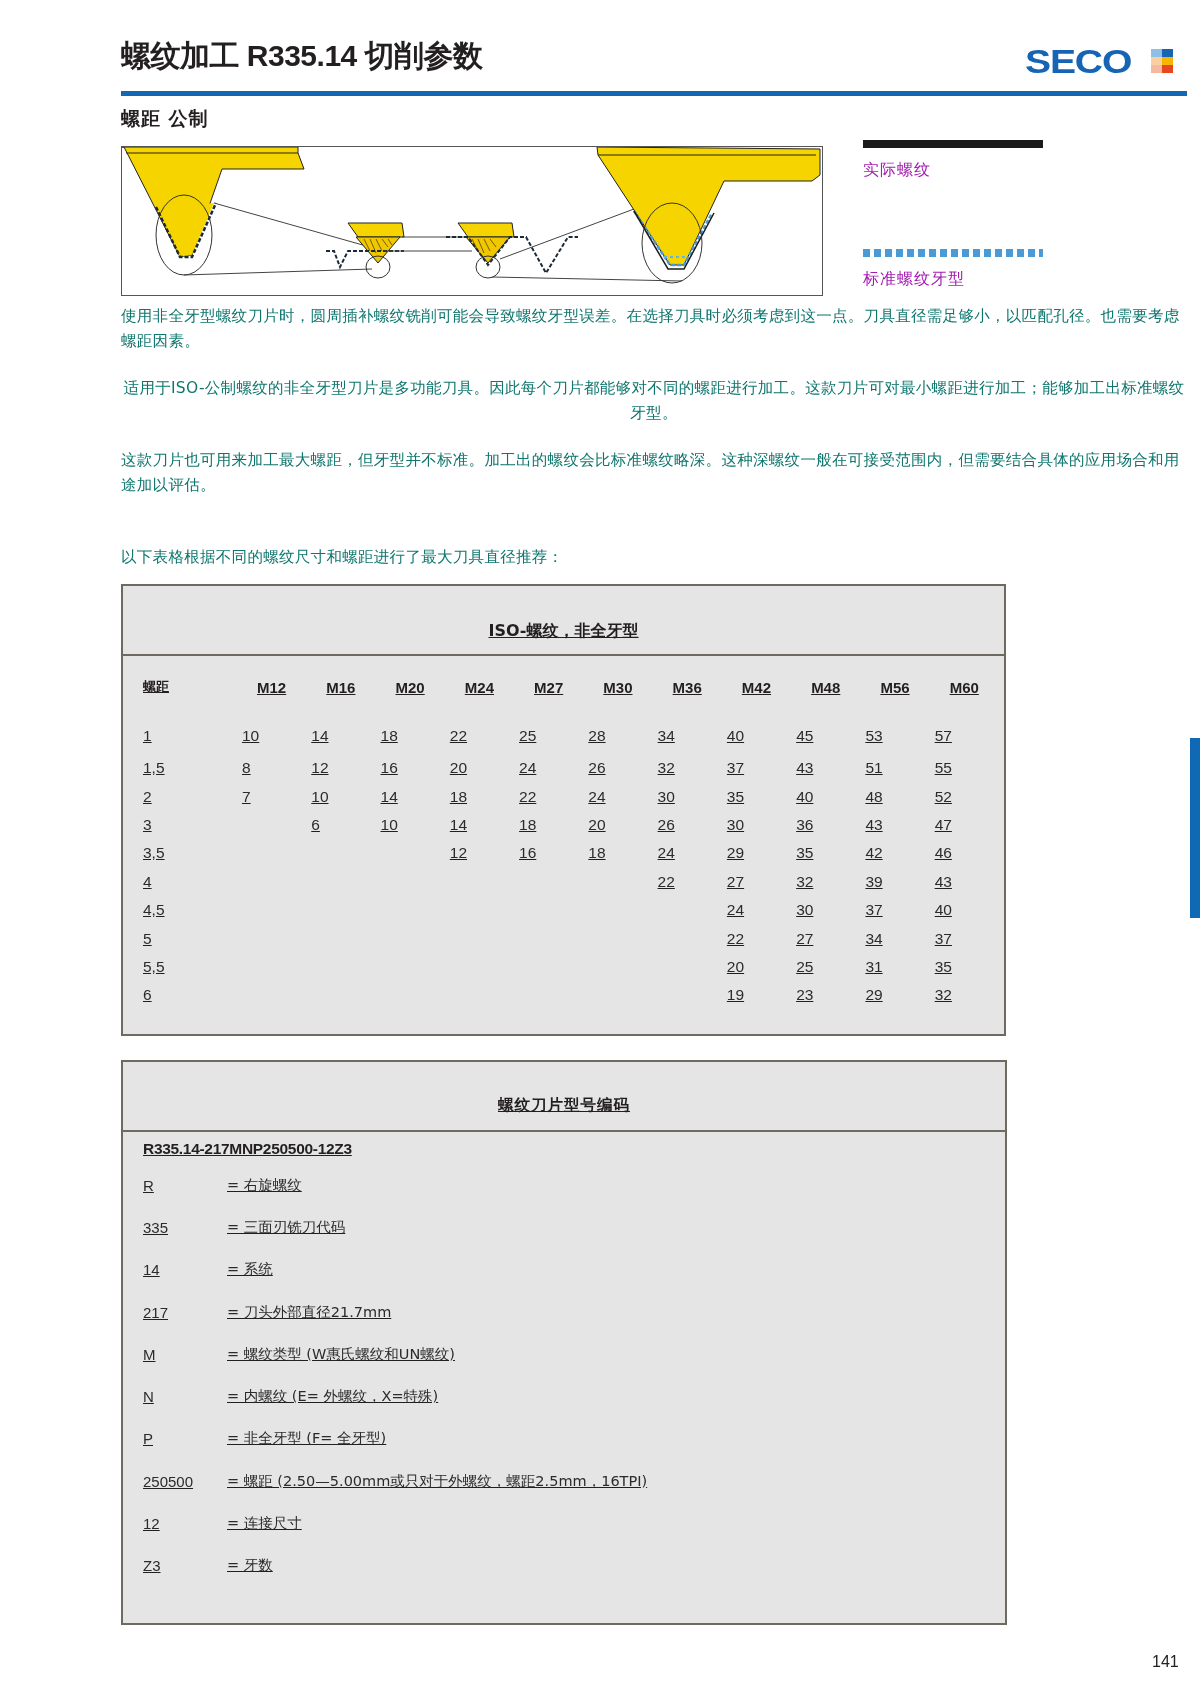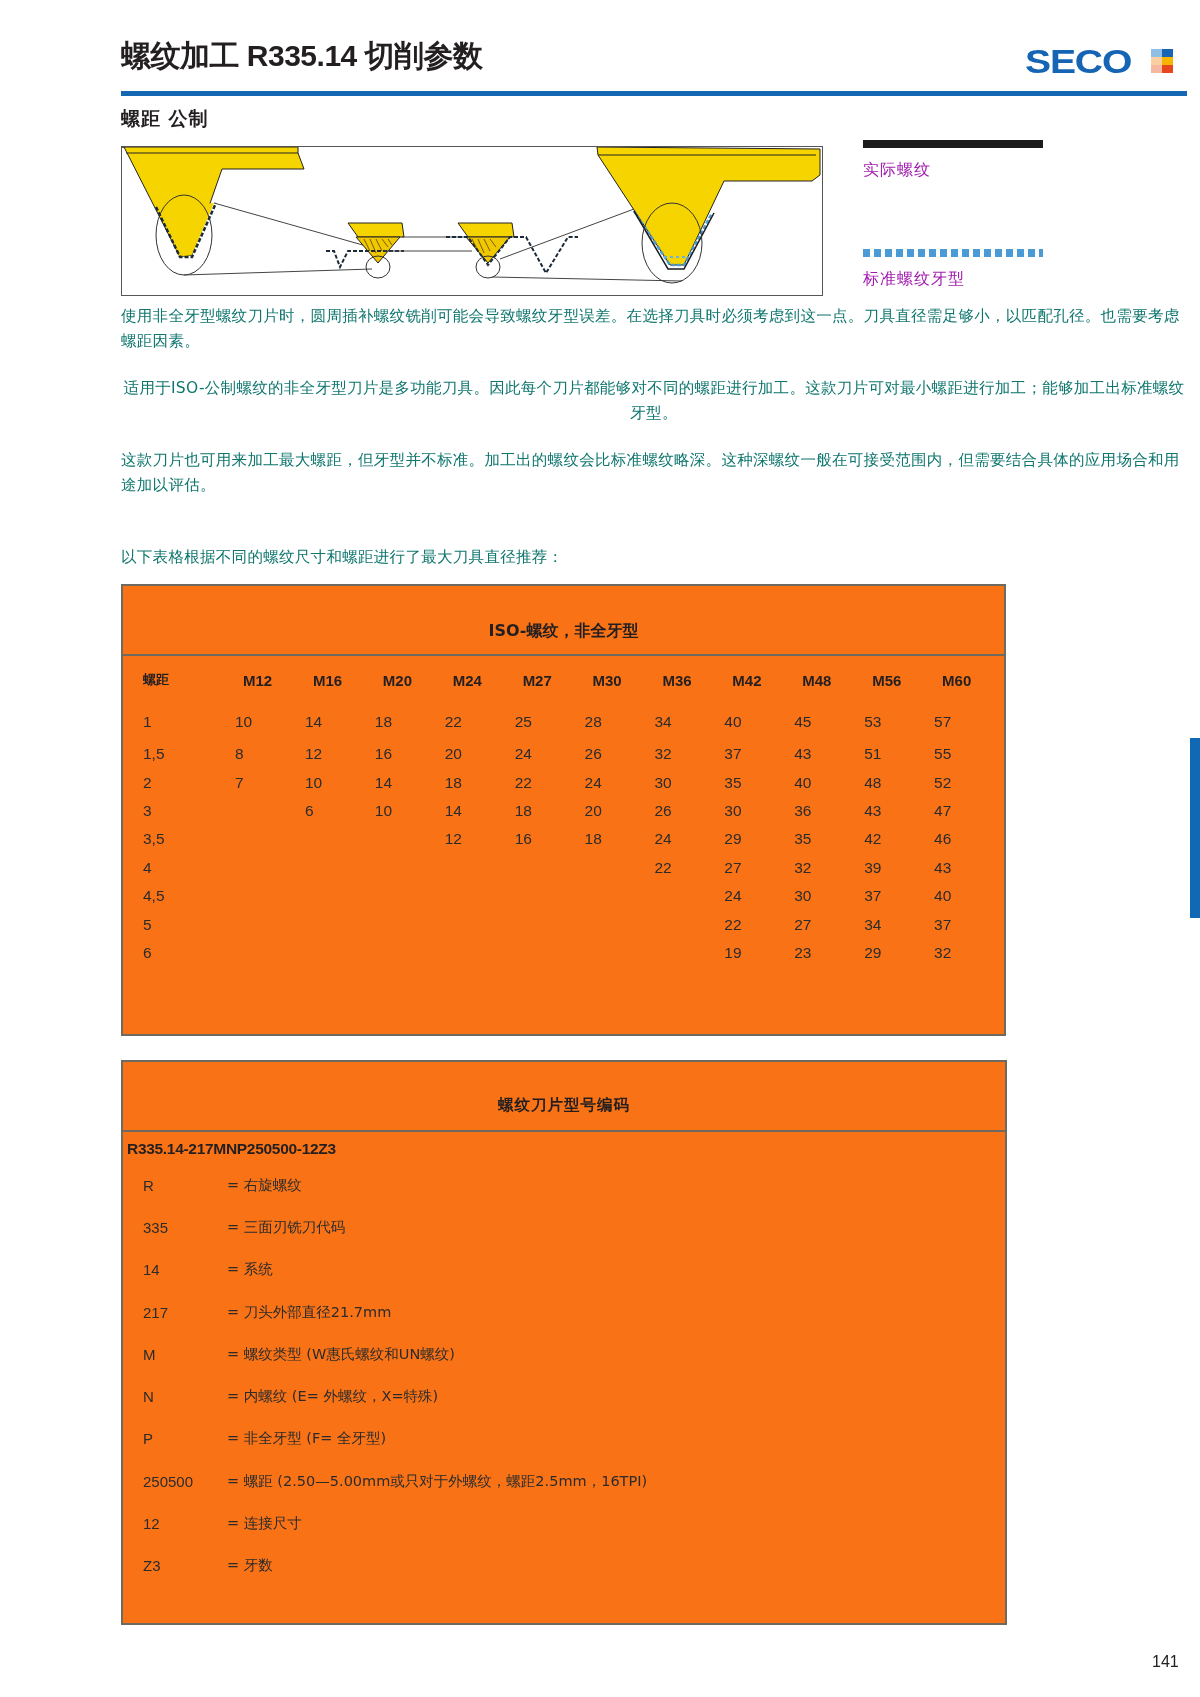--- a/index.html
+++ b/index.html
@@ -23,33 +23,33 @@
   .legend { left: 828px; top: 140px; width: 180px; }
   .legend-solid { width: 180px; height: 8px; background: #1b1b1b; }
   .legend-dotted { width: 180px; height: 8px;
                    background: repeating-linear-gradient(90deg, #4a9ad6 0 7px, transparent 7px 11px); margin-top: 68px; }
   .legend-label { font-size: 16px; color: #a21caf; margin-top: 12px; letter-spacing: 1px; font-family: Liberation Serif, serif; }
 
   
   .para { left: 86px; width: 1066px; font-size: 15.5px; line-height: 25px; color: #0f766e; letter-spacing: 0.3px; }
 
   
-  .panel { background: #f97316; border: 2px solid #6e6a60; box-sizing: border-box; }
+  .panel { background: #e5e5e5; border: 2px solid #6e6a60; box-sizing: border-box; text-decoration: underline; }
   .panel-head { display: flex; align-items: flex-end; justify-content: center; font-weight: bold;
                 border-bottom: 2.5px solid #6e6a60; color: #231f20; }
   table.grid { border-collapse: collapse; width: 100%; }
-  table.grid th { text-align: left; font-weight: bold; font-size: 15px; padding: 8px; height: 32px;
+  table.grid th { text-align: left; font-weight: bold; font-size: 15px; padding: 15px; height: 32px;
                   font-family: "Liberation Sans", sans-serif; color: #231f20; }
   table.grid td { text-align: left; font-size: 15.5px; height: 28.4px; padding: 0;
                   font-family: "Liberation Sans", sans-serif; color: #2b2b2b; }
   table.grid th:first-child, table.grid td:first-child { padding-left: 20px; width: 84px; }
   table.grid th.hz { font-family: "DejaVu Sans", sans-serif; font-size: 13px; }
 
   .code-head-line { font-family: "Liberation Sans", sans-serif; font-weight: bold; font-size: 15.5px;
-                    padding-left: 4px; margin-top: 8px; letter-spacing: -0.3px; }
+                    padding-left: 20px; margin-top: 8px; letter-spacing: -0.3px; }
   .code-row { display: flex; height: 42.3px; align-items: center; font-size: 15px; }
   .code-key { width: 84px; padding-left: 20px; font-family: "Liberation Sans", sans-serif; color: #2b2b2b; }
   .code-val { color: #2b2b2b; font-size: 14.5px; }
 
   .side-tab { left: 1155px; top: 738px; width: 45px; height: 180px; background: #0f69b4; }
   .page-number { left: 1117px; top: 1653px; font-size: 16px; font-family: "Liberation Sans", sans-serif; color: #222; }
 </style>
 </head>
 <body>
 
@@ -257,20 +257,34 @@
           <td></td>
           <td></td>
           <td></td>
           <td></td>
           <td>22</td>
           <td>27</td>
           <td>34</td>
           <td>37</td>
         </tr>
         <tr>
+          <td>5,5</td>
+          <td></td>
+          <td></td>
+          <td></td>
+          <td></td>
+          <td></td>
+          <td></td>
+          <td></td>
+          <td>20</td>
+          <td>25</td>
+          <td>31</td>
+          <td>35</td>
+        </tr>
+        <tr>
           <td>6</td>
           <td></td>
           <td></td>
           <td></td>
           <td></td>
           <td></td>
           <td></td>
           <td></td>
           <td>19</td>
           <td>23</td>

